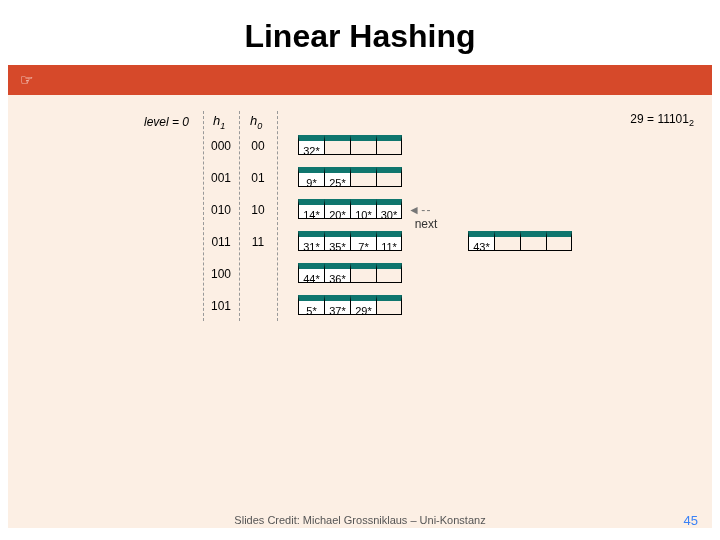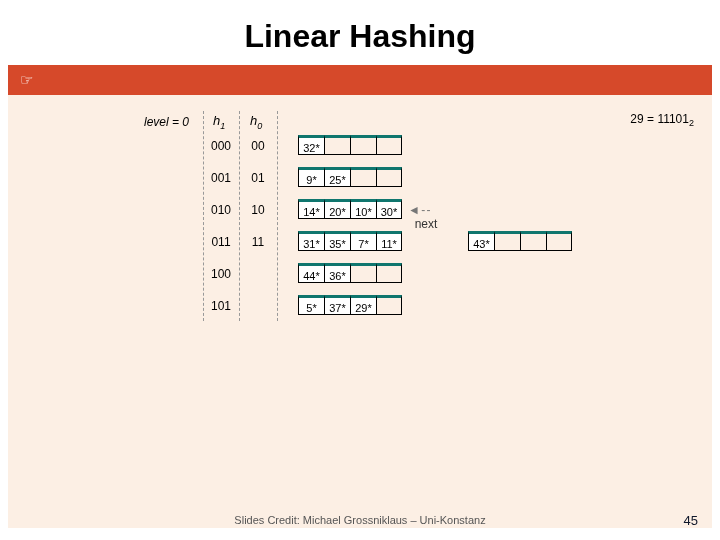--- a/index.html
+++ b/index.html
@@ -91,21 +91,21 @@
   .hash0 { left: 234px; width: 32px;}
   .bucket {
     position: absolute;
     left: 290px;
     top: 0;
     display: flex;
   }
   .cell {
     width: 26px;
     height: 20px;
-    border-top: 3px solid #0f766e;
+    border-top: 6px solid #0f766e;
     border-bottom: 1px solid #000;
     border-left: 1px solid #000;
     font-size: 11px;
     line-height: 20px;
     text-align: center;
     background: #fff;
   }
   .cell:last-child { border-right: 1px solid #000; }
   .cell.empty { background: transparent; }
   .bucket.four .cell:nth-child(4){ border-right:1px solid #000;}
@@ -133,21 +133,21 @@
     width: 100%;
     text-align: center;
     font-size: 11px;
     color: #555;
   }
   .pagenum {
     position: absolute;
     bottom: 12px;
     right: 22px;
     font-size: 13px;
-    color: #0f172a;
+    color: #3b82f6;
   }
 </style>
 </head>
 <body>
 
 <div class="slide-title">Linear Hashing</div>
 
 <div class="subtitle-bar">
   <span class="hand-icon">☞</span>
 </div>

